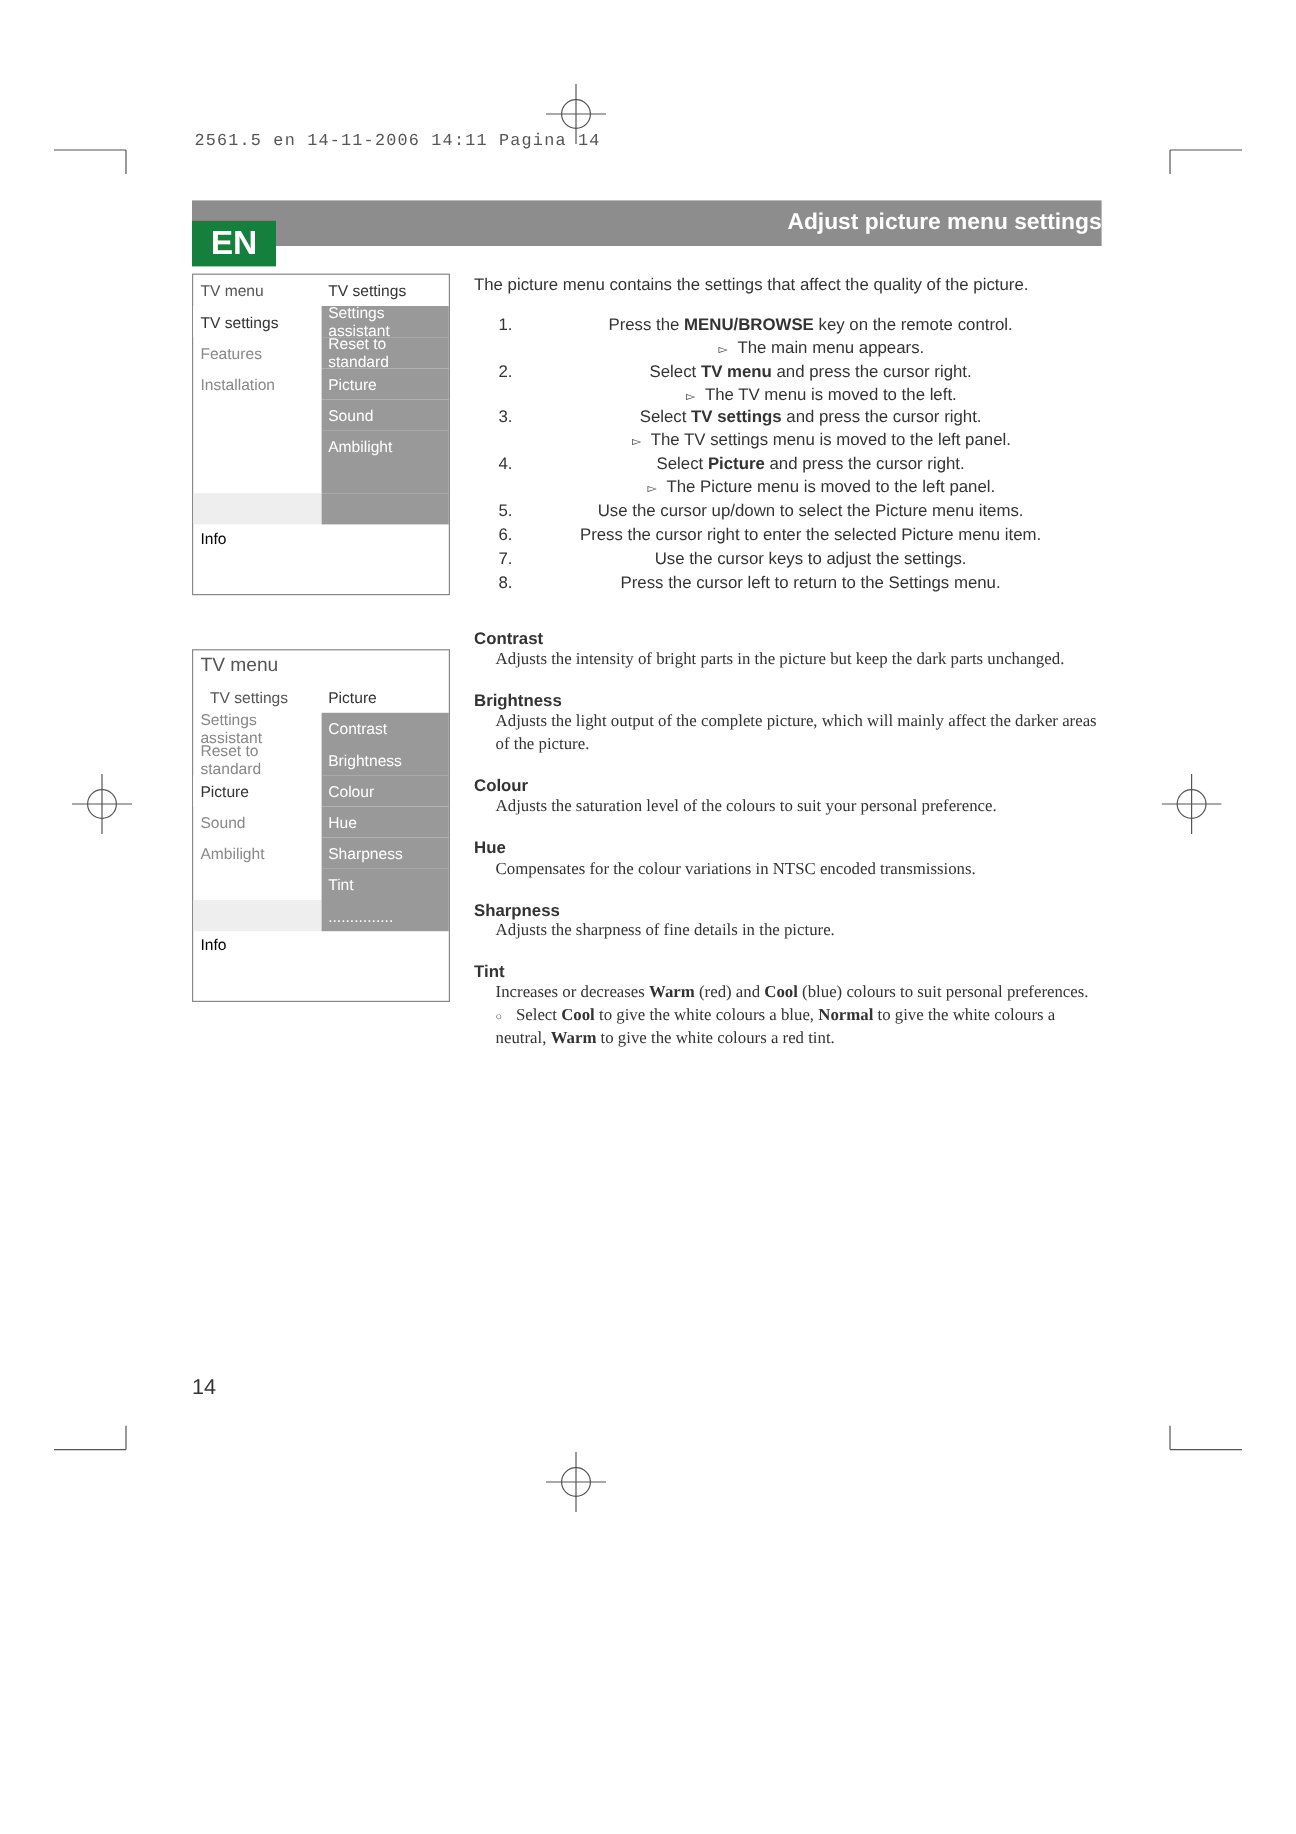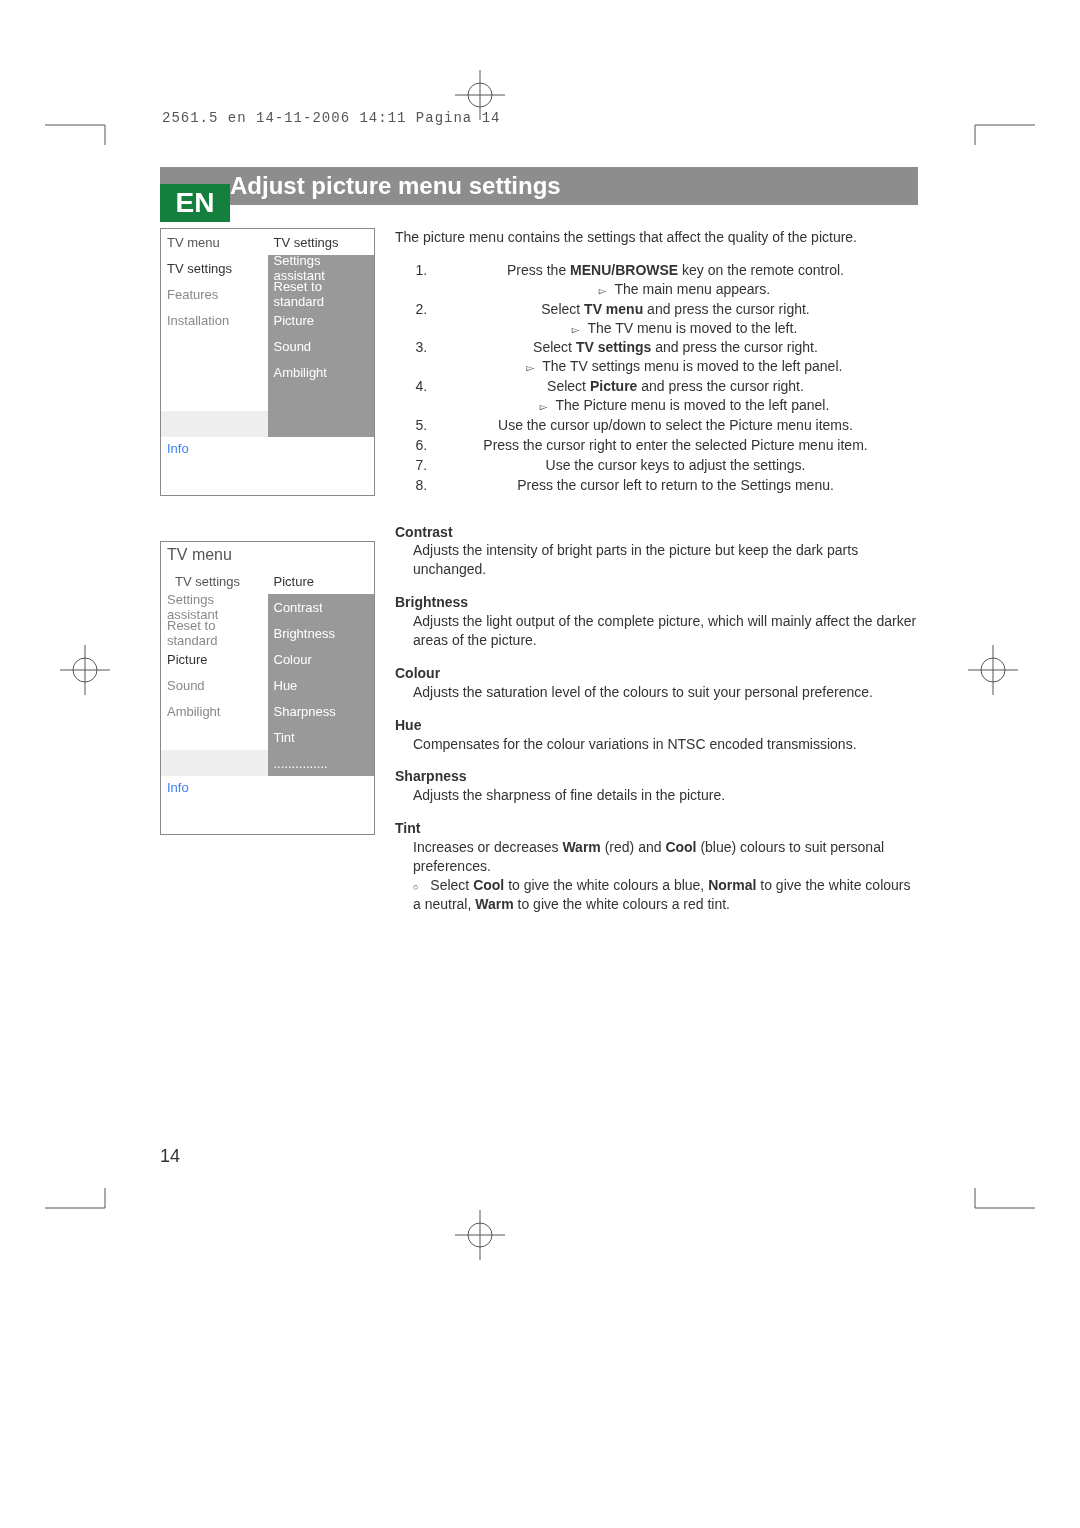--- a/index.html
+++ b/index.html
@@ -42,24 +42,24 @@
     color: #fff;
     font-weight: bold;
     font-size: 28px;
     display: flex;
     align-items: center;
     justify-content: center;
     margin-top: 33px;
   }
   .title {
     flex: 1;
-    text-align: left;
+    text-align: right;
     color: #fff;
     font-weight: bold;
-    font-size: 24px;
+    font-size: 19px;
   }
   .content-left {
     position: absolute;
     top: 228px;
     left: 160px;
     width: 215px;
   }
   .content-right {
     position: absolute;
     top: 228px;
@@ -83,31 +83,31 @@
   .menu-cell {
     padding: 3px 6px;
     height: 20px;
     display: flex;
     align-items: center;
   }
   .menu-head { color: #555; }
   .menu-dim { color: #888; }
   .menu-dark { background: #999; color: #fff; }
   .menu-highlight { color: #333; background: #fff; }
-  .info-row { padding: 4px 6px; font-size: 13px; color: #3b82f6; height: 50px;}
+  .info-row { padding: 4px 6px; font-size: 13px; color: #000000; height: 50px;}
   
   ol.steps { margin: 0; padding-left: 36px; }
   ol.steps li { margin-bottom: 1px; text-align: center; }
   .sub { margin-left: 18px; }
   .tri::before { content: "▻"; font-size: 10px; margin-right: 8px; color: #333;}
   .circ::before { content: "○"; font-size: 9px; margin-right: 8px; color: #333; }
   .defs { margin-top: 28px; }
   .def-block { margin-bottom: 14px; }
   .def-title { font-weight: bold; }
-  .def-body { margin-left: 18px; }
+  .def-body { margin-left: 18px; font-family: Liberation Serif, serif; }
   .page-num {
     position: absolute;
     top: 1146px;
     left: 160px;
     font-size: 18px;
   }
   b { font-weight: bold; }
 
   .reg-circle { stroke:#555; stroke-width:1; fill:none; }
   .crop-mark { stroke:#555; stroke-width:1; }

